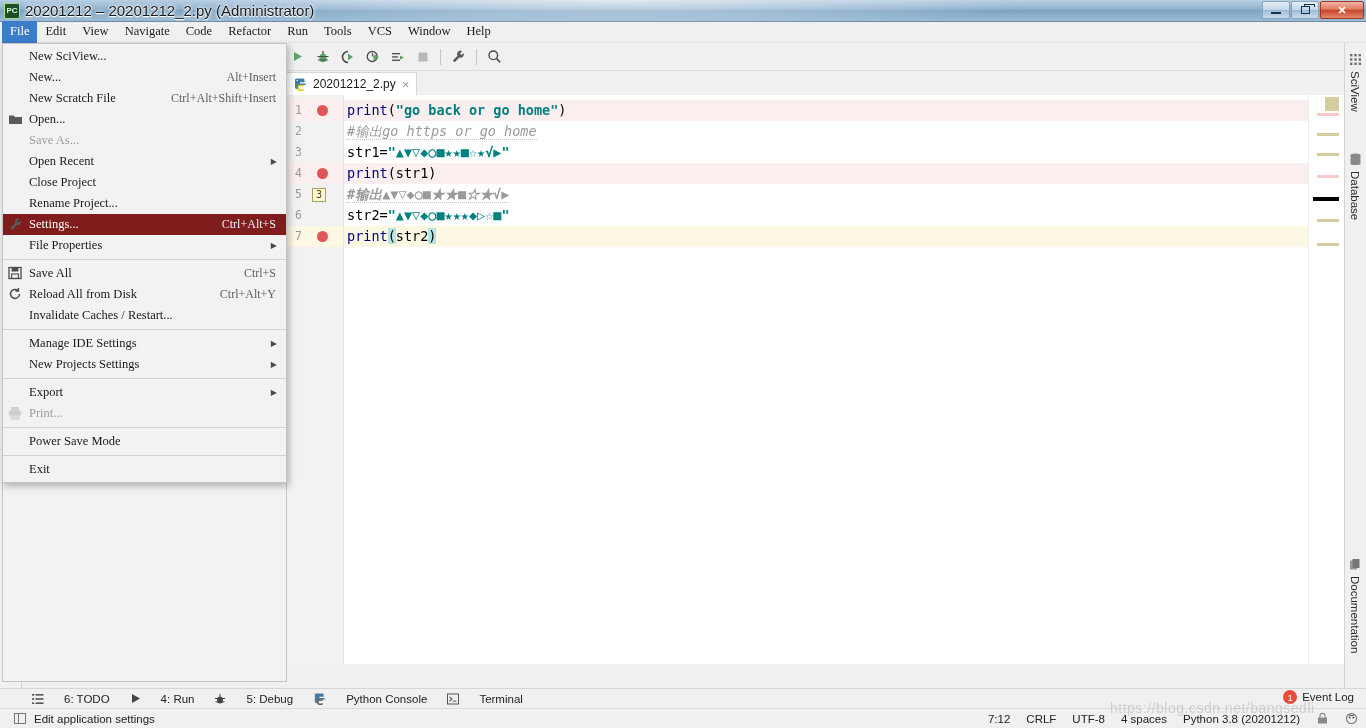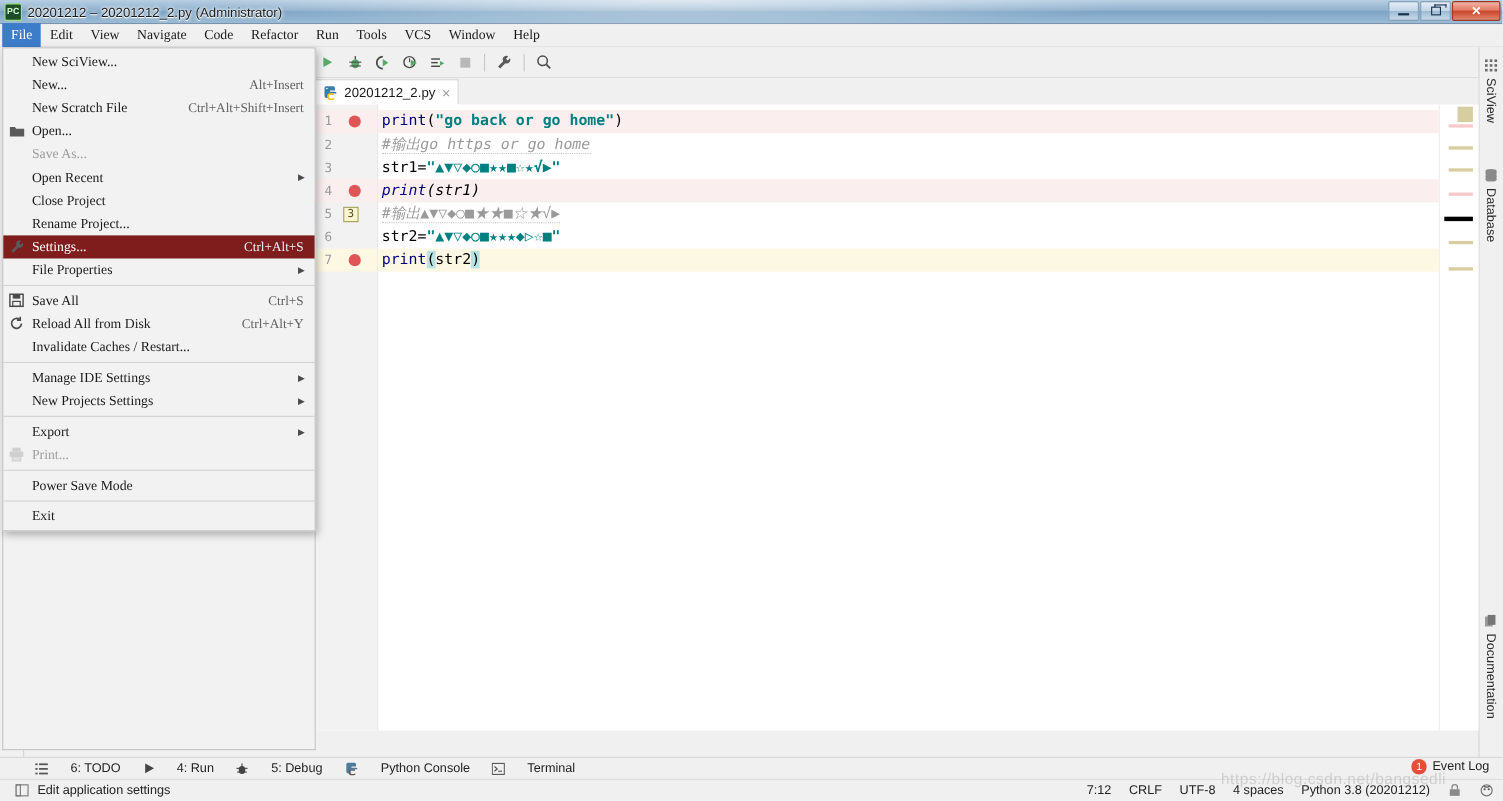--- a/index.html
+++ b/index.html
@@ -26,21 +26,21 @@
   }
   .tb-icon {
     width: 16px; height: 16px; margin-left: 4px; margin-right: 5px;
     background: #1e4d2b; border: 1px solid #9fe08a; border-radius: 2px;
     color: #d7ffd0; font-size: 8px; font-weight: bold;
     display: flex; align-items: center; justify-content: center;
     font-family: "Liberation Sans", sans-serif;
     position: relative; z-index: 2;
   }
   .tb-title {
-    font-size: 12px; color: #1b1b1b;
+    font-size: 15px; color: #1b1b1b;
     text-shadow: 0 0 4px #ffffff, 0 0 3px #ffffff, 0 1px 0 #ffffff;
     position: relative; z-index: 2; white-space: nowrap;
   }
   .tb-buttons { position: absolute; right: 2px; top: 1px; display: flex; gap: 1px; z-index: 3; }
   .tb-btn {
     width: 28px; height: 18px; border: 1px solid #8aa3bb;
     border-radius: 2px; display: flex; align-items: center; justify-content: center;
     background: linear-gradient(to bottom, #e5eef7 0%, #c3d6e7 48%, #9dbad2 52%, #c9dcec 100%);
     color: #14314f; font-size: 11px;
   }
@@ -401,23 +401,23 @@
         <div class="caret-bar" style="top: 89px;"></div>
       </div>
     <div class="code-area" id="codearea">
         <div class="row exec" style="top: 5px;"></div>
         <div class="codeline" style="top: 5px;"><span class="tk-fn">print</span><span class="tk-paren">(</span><span class="tk-str">"go back or go home"</span><span class="tk-paren">)</span></div>
         <div class="row" style="top: 26px;"></div>
         <div class="codeline" style="top: 26px;"><span class="tk-cmt cmt-wave">#输出go https or go home</span></div>
         <div class="row" style="top: 47px;"></div>
         <div class="codeline" style="top: 47px;"><span class="tk-var">str1</span><span class="tk-op">=</span><span class="tk-str">"▲▼▽◆○■★★■☆★√▶"</span></div>
         <div class="row exec" style="top: 68px;"></div>
-        <div class="codeline" style="top: 68px; font-style: italic;"><span class="tk-fn">print</span><span class="tk-paren">(</span><span class="tk-var">str1</span><span class="tk-paren">)</span></div>
+        <div class="codeline" style="top: 68px;"><span class="tk-fn">print</span><span class="tk-paren">(</span><span class="tk-var">str1</span><span class="tk-paren">)</span></div>
         <div class="row" style="top: 89px;"></div>
-        <div class="codeline" style="top: 89px;"><span class="tk-cmt cmt-wave">#输出▲▼▽◆○■★★■☆★√▶</span></div>
+        <div class="codeline" style="top: 89px; font-weight: bold;"><span class="tk-cmt cmt-wave">#输出▲▼▽◆○■★★■☆★√▶</span></div>
         <div class="row" style="top: 110px;"></div>
         <div class="codeline" style="top: 110px;"><span class="tk-var">str2</span><span class="tk-op">=</span><span class="tk-str">"▲▼▽◆○■★★★◆▷☆■"</span></div>
         <div class="row exec caret" style="top: 131px;"></div>
         <div class="codeline" style="top: 131px;"><span class="tk-fn">print</span><span class="tk-paren hl-brace">(</span><span class="tk-var">str2</span><span class="tk-paren hl-brace">)</span></div>
       </div>
     <div class="marker-bar">
       <div class="mk-box" style="top:2px;"></div>
       <div class="mk mk-pink" style="top:18px; width:22px;"></div>
       <div class="mk mk-tan" style="top:38px; width:22px;"></div>
       <div class="mk mk-tan" style="top:58px; width:22px;"></div>

